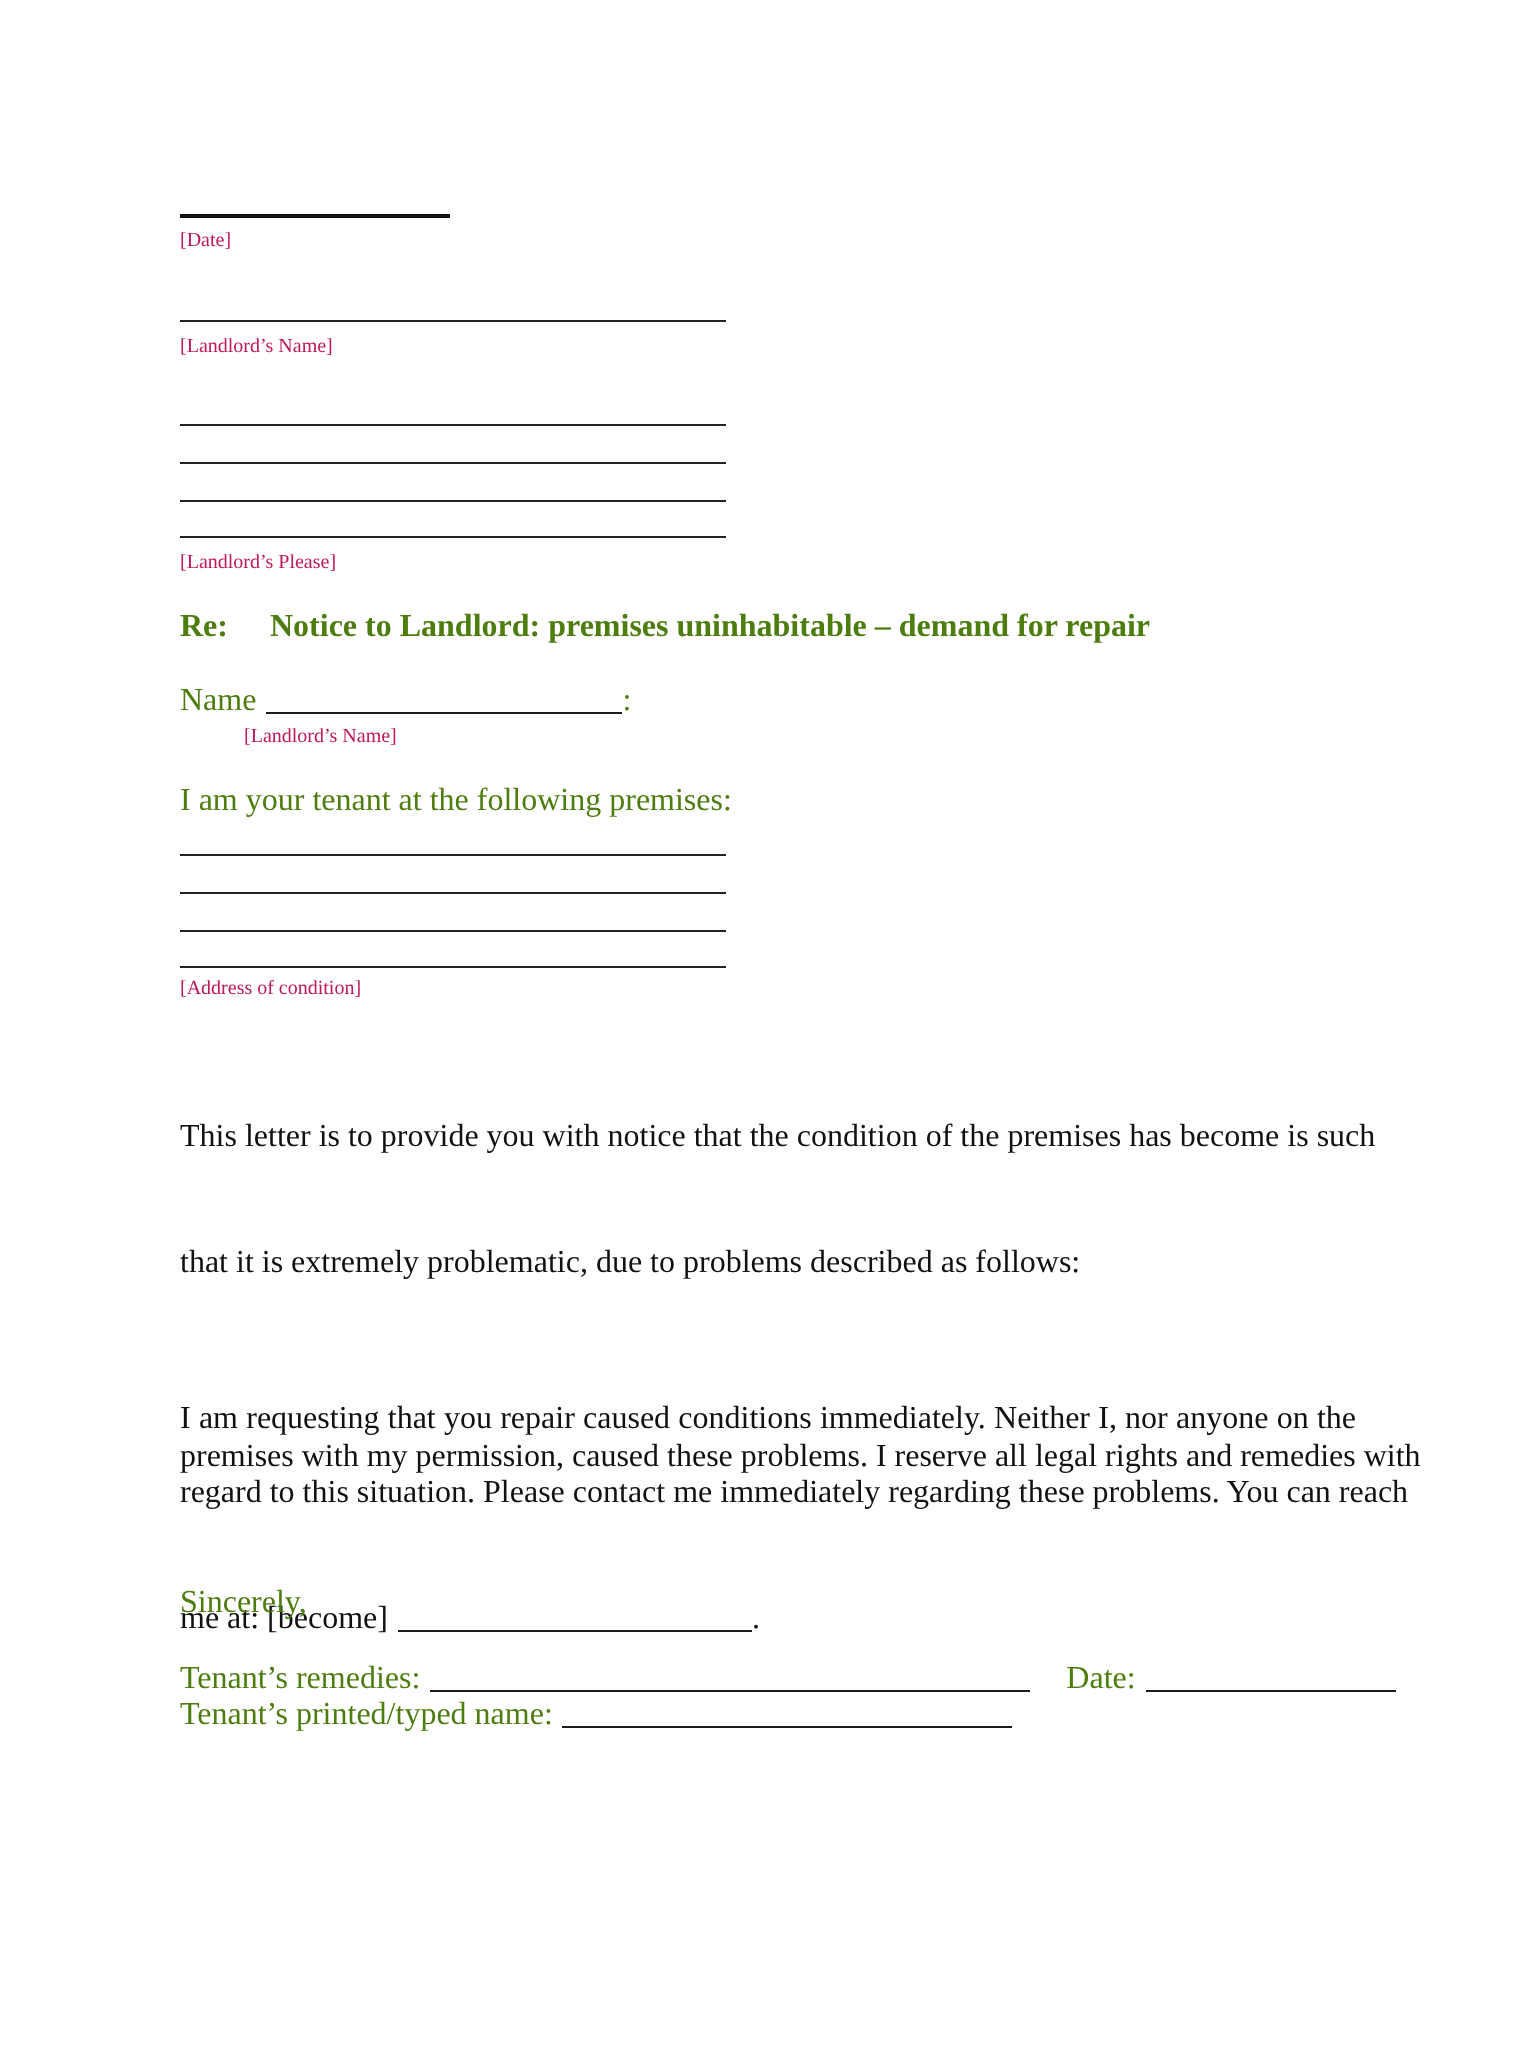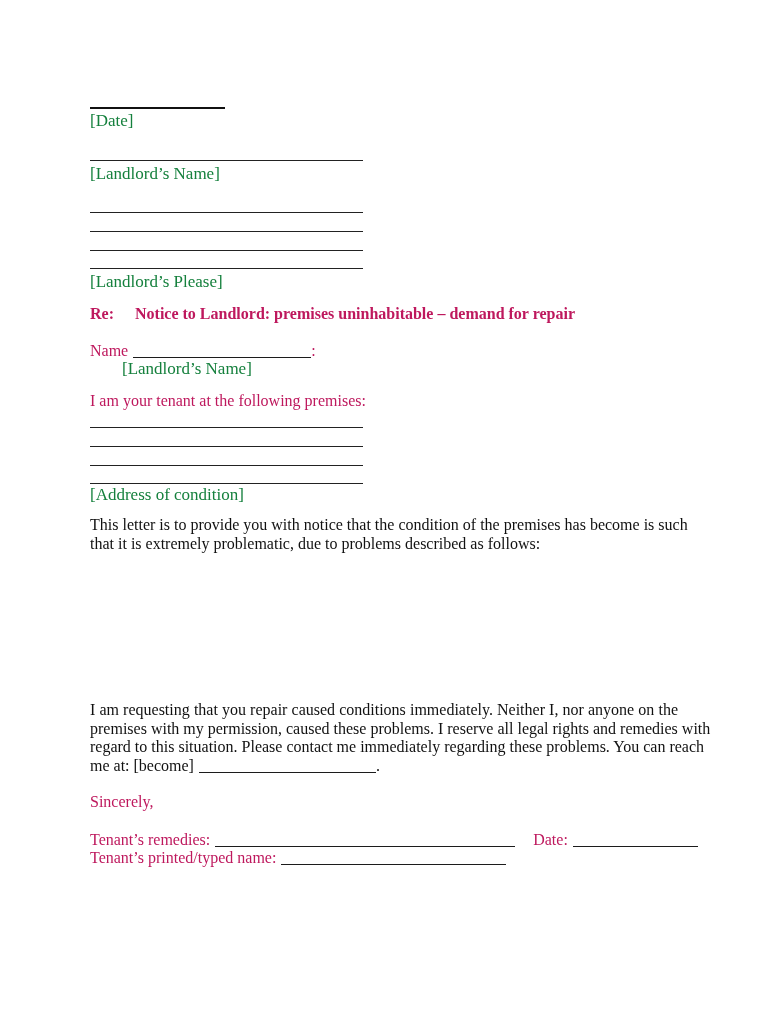--- a/index.html
+++ b/index.html
@@ -20,48 +20,49 @@
     position: absolute;
     height: 0;
     border-top: 1.5px solid #222222;
   }
   .rule.heavy {
     border-top-width: 2px;
     border-top-color: #111111;
   }
   .lbl {
     position: absolute;
-    font-size: 17px;
+    font-size: 10px;
     line-height: 15px;
-    color: #15803d;
+    color: #be185d;
     white-space: nowrap;
   }
   .row {
     position: absolute;
     font-size: 16px;
     line-height: 19px;
-    color: #be185d;
+    color: #4d7c0f;
     white-space: nowrap;
   }
   .row.bold {
     font-weight: 700;
   }
   .re-prefix {
     display: inline-block;
     width: 45px;
   }
   .para {
     position: absolute;
     width: 588px;
     font-size: 16px;
     line-height: 18.7px;
     color: #111111;
   }
   .pline {
     white-space: nowrap;
+    margin-top: 44px;
   }
   .jline {
     text-align: justify;
     text-align-last: justify;
     white-space: nowrap;
   }
   .blank {
     display: inline-block;
     height: 12px;
     border-bottom: 1.5px solid #1c1c1c;

